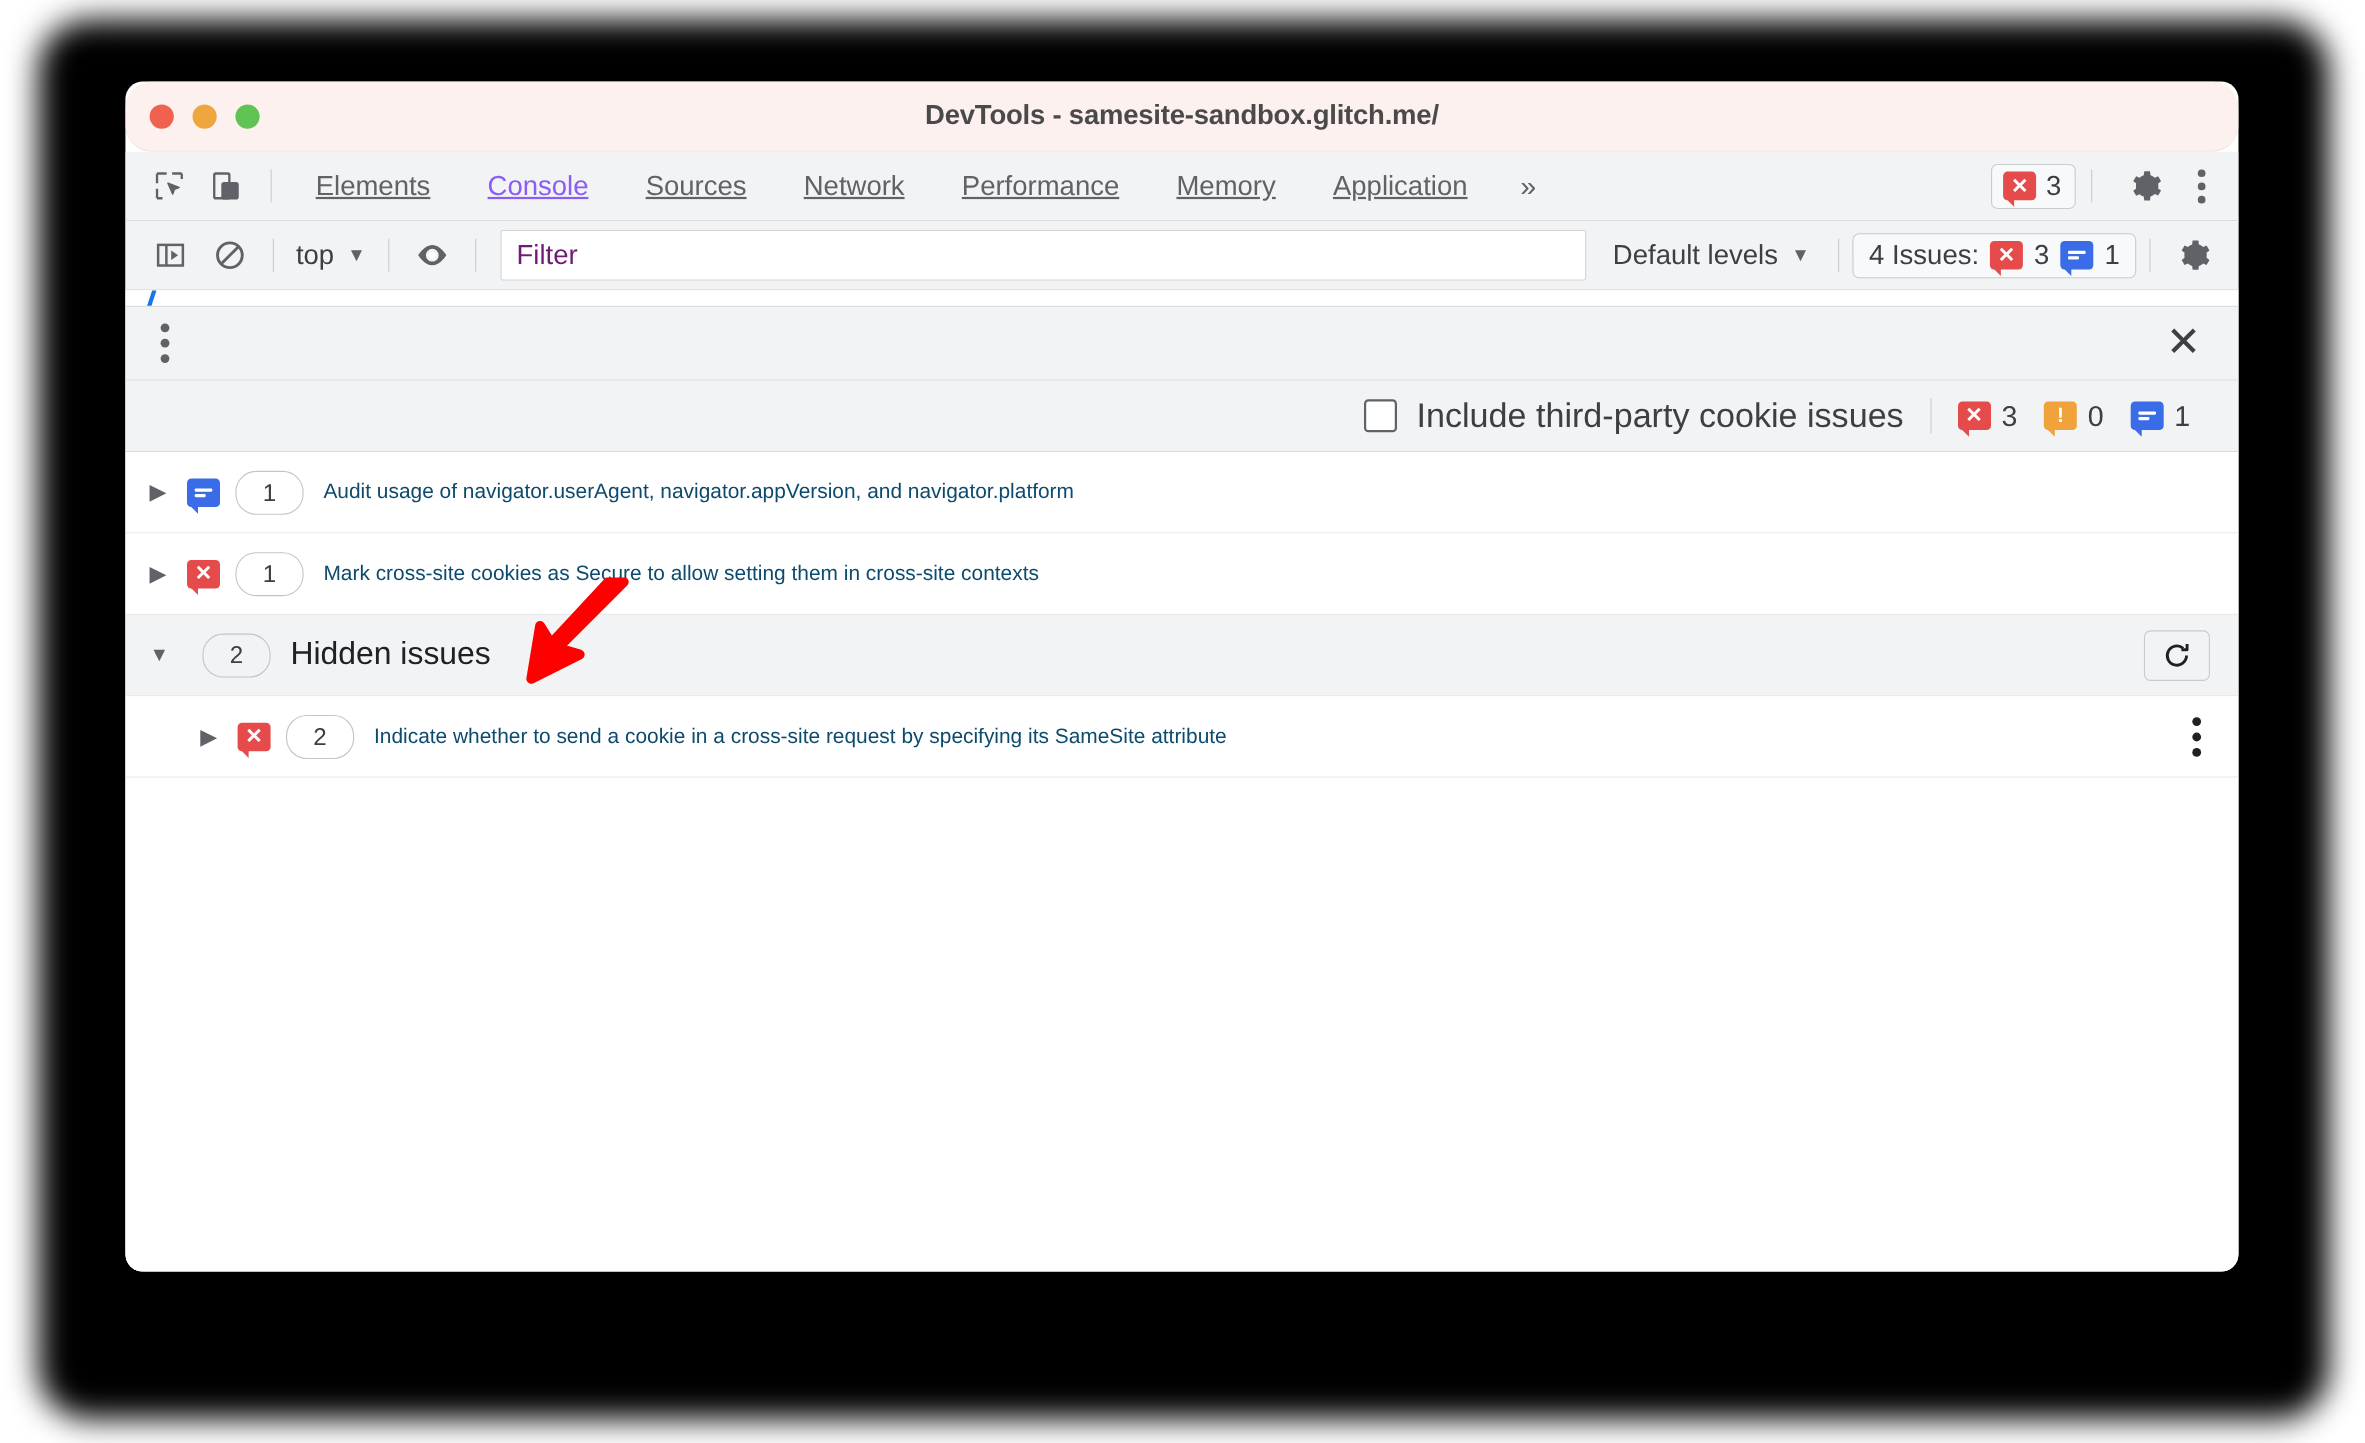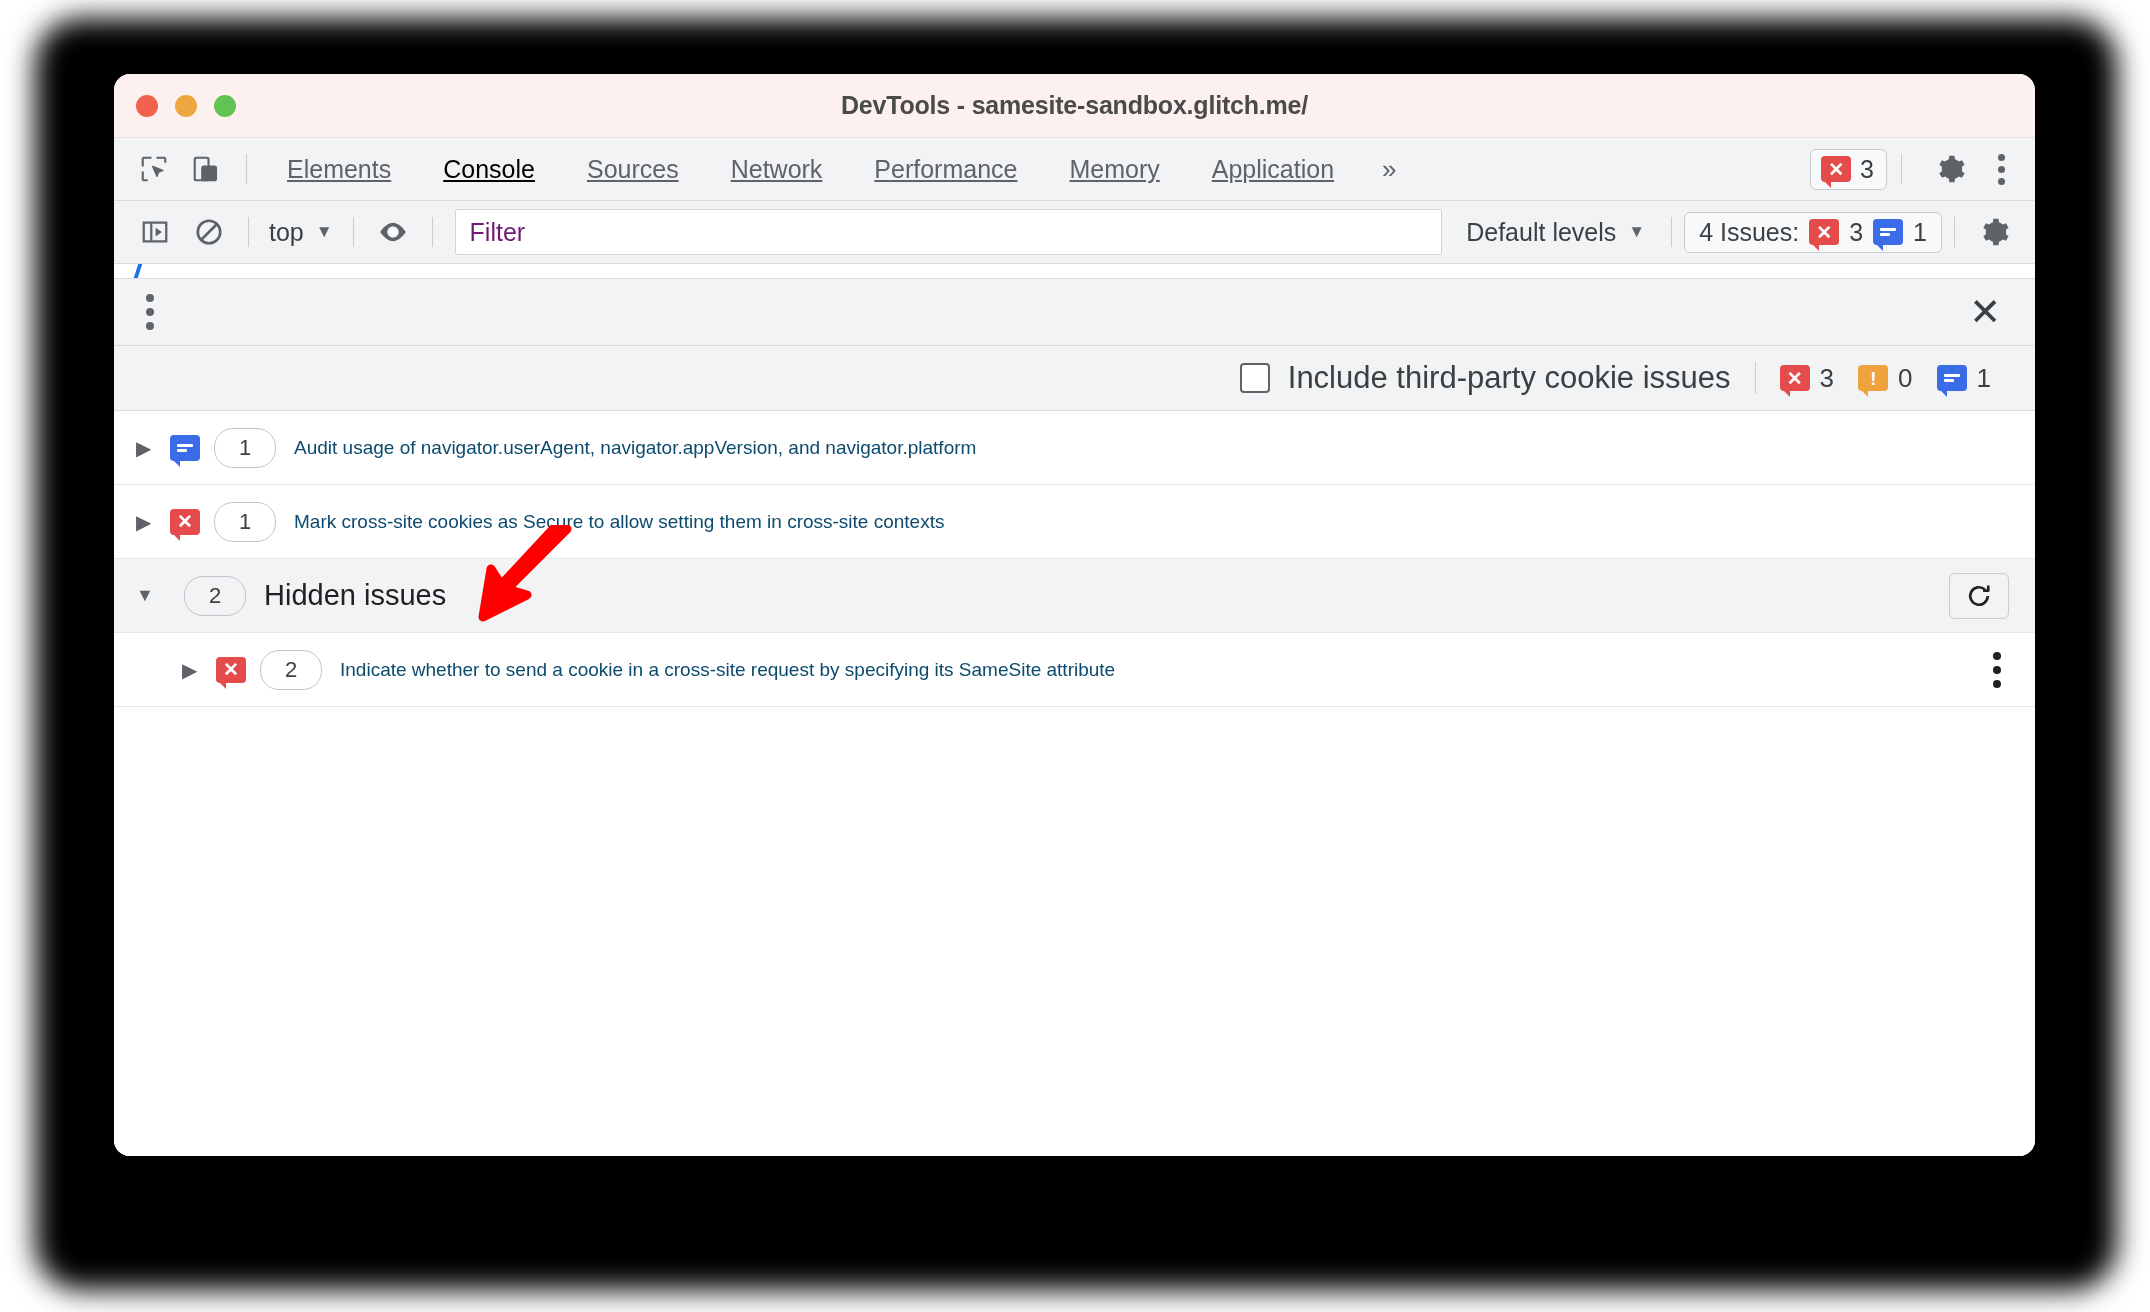--- a/index.html
+++ b/index.html
@@ -40,20 +40,21 @@
 
   
   .titlebar {
     height: 63px;
     background: #fdf1f0;
     border-bottom: 1px solid #e7dedd;
     display: flex;
     align-items: center;
     position: relative;
     flex: none;
+    border-radius: 24px;
   }
   .lights { display: flex; align-items: center; gap: 17px; padding-left: 22px; }
   .light { width: 22px; height: 22px; border-radius: 50%; }
   .light.red { background: #f0614e; }
   .light.yellow { background: #eda73e; }
   .light.green { background: #61c354; }
   .title-text {
     position: absolute;
     left: 0; right: 0;
     text-align: center;
@@ -84,21 +85,21 @@
   .tabs { display: flex; align-items: center; }
   .tab {
     font-size: 25px;
     color: #5f6368;
     padding: 0 26px;
     height: 62px;
     line-height: 62px;
     white-space: nowrap;
     text-decoration: underline;
   }
-  .tab.active { color: #000000; }
+  .tab.active { color: #8b5cf6; }
   .tab-more { font-size: 26px; color: #5f6368; padding: 0 22px; }
   .tabbar-right {
     margin-left: auto;
     display: flex;
     align-items: center;
     padding-right: 16px;
   }
   .err-badge {
     display: flex; align-items: center; gap: 9px;
     border: 1px solid #c9cccf;

